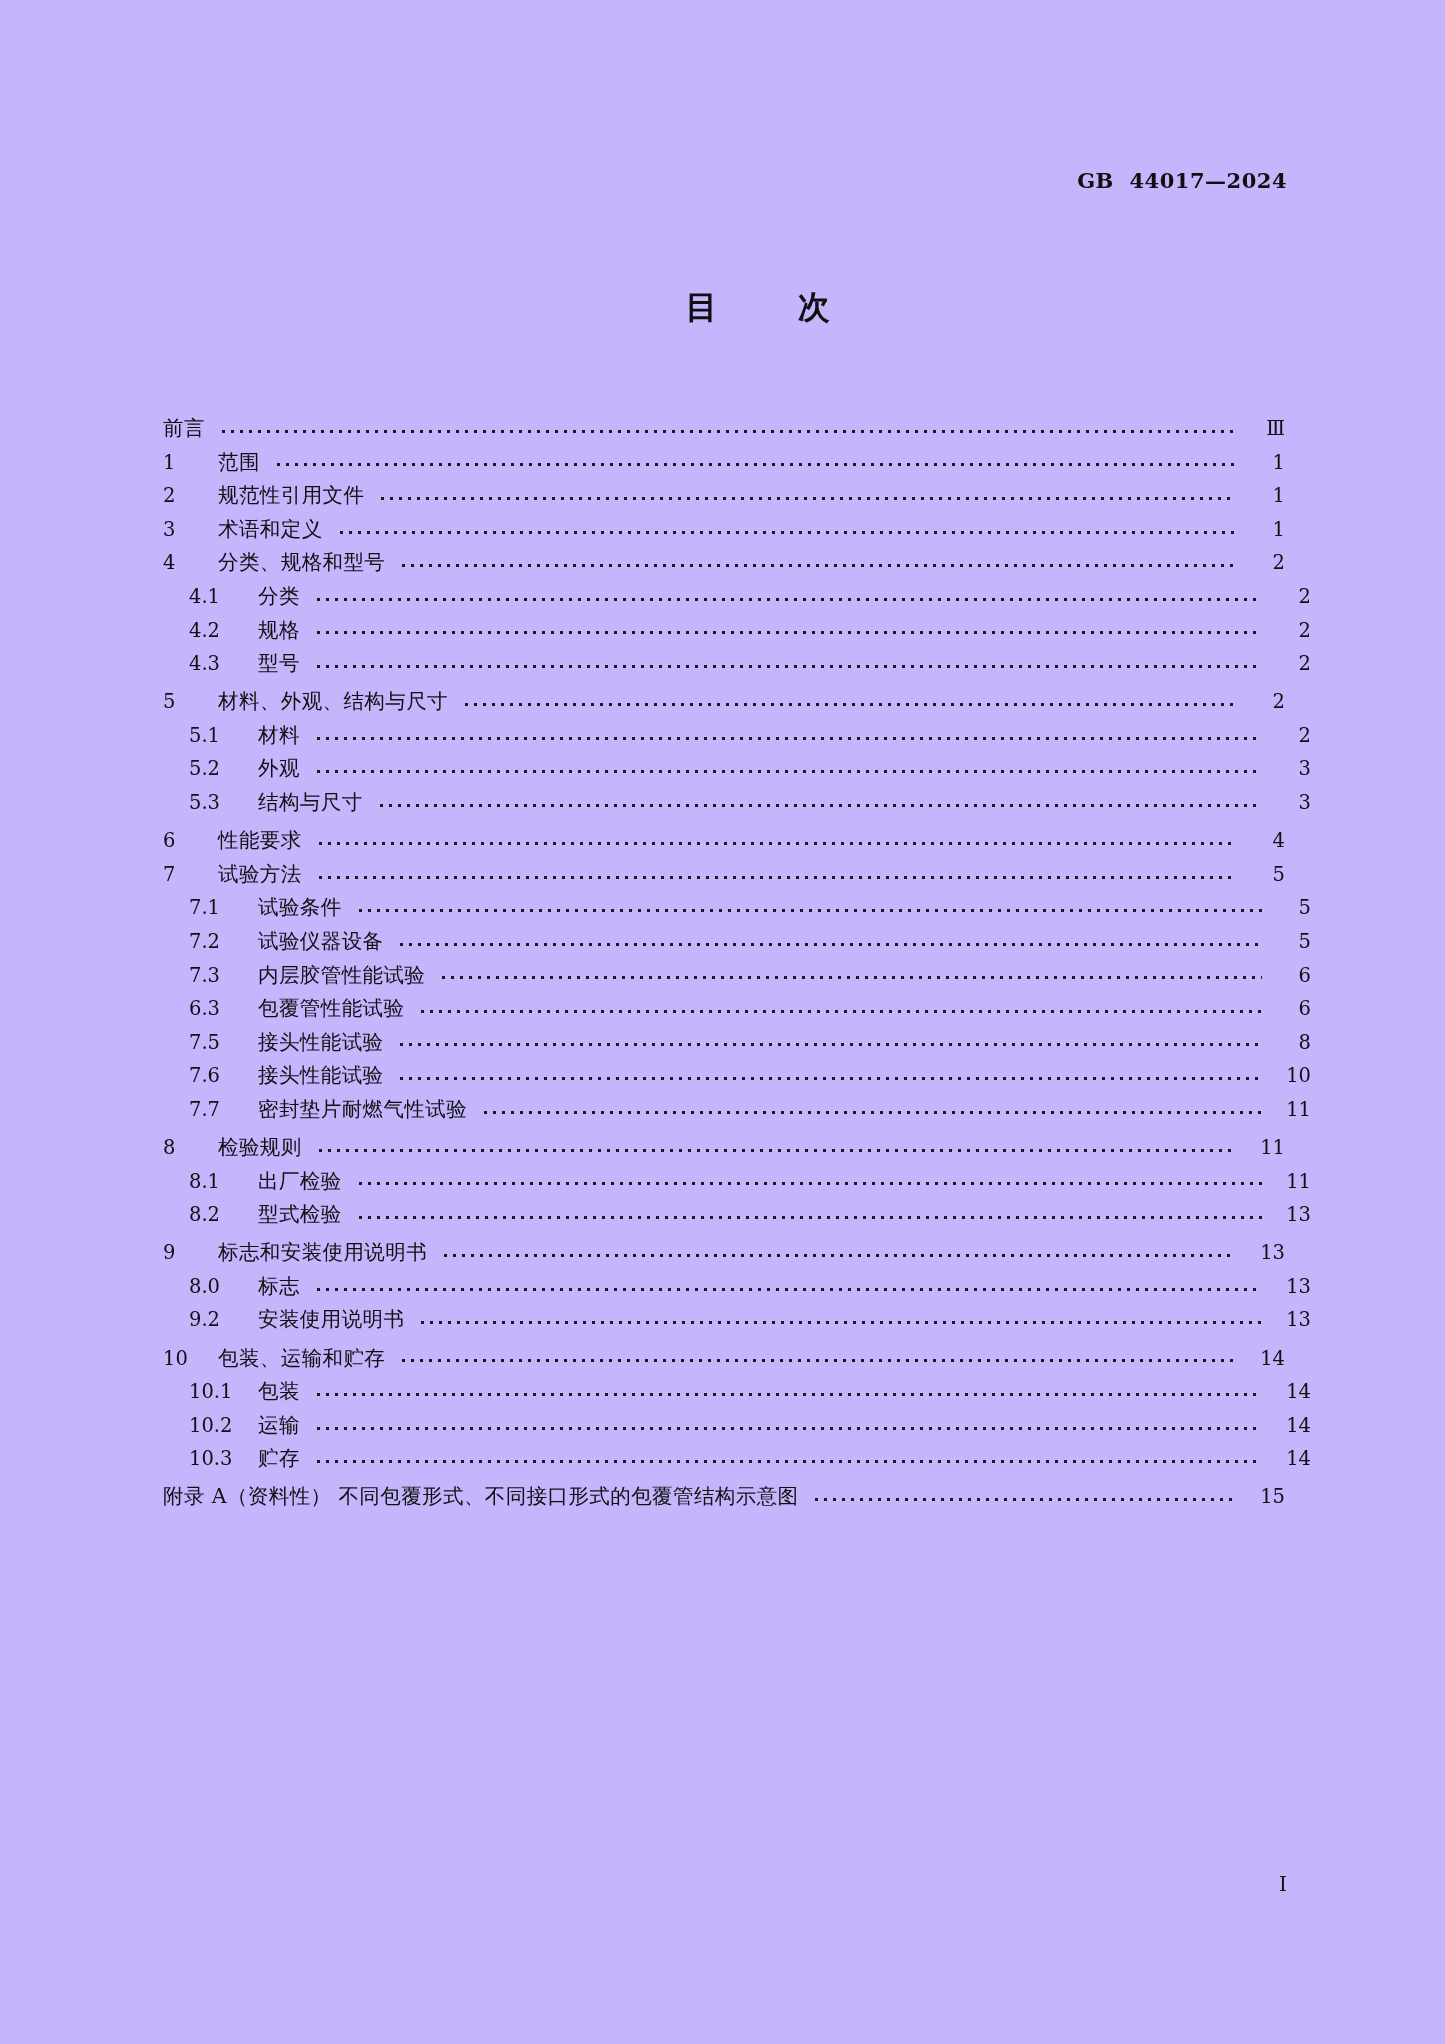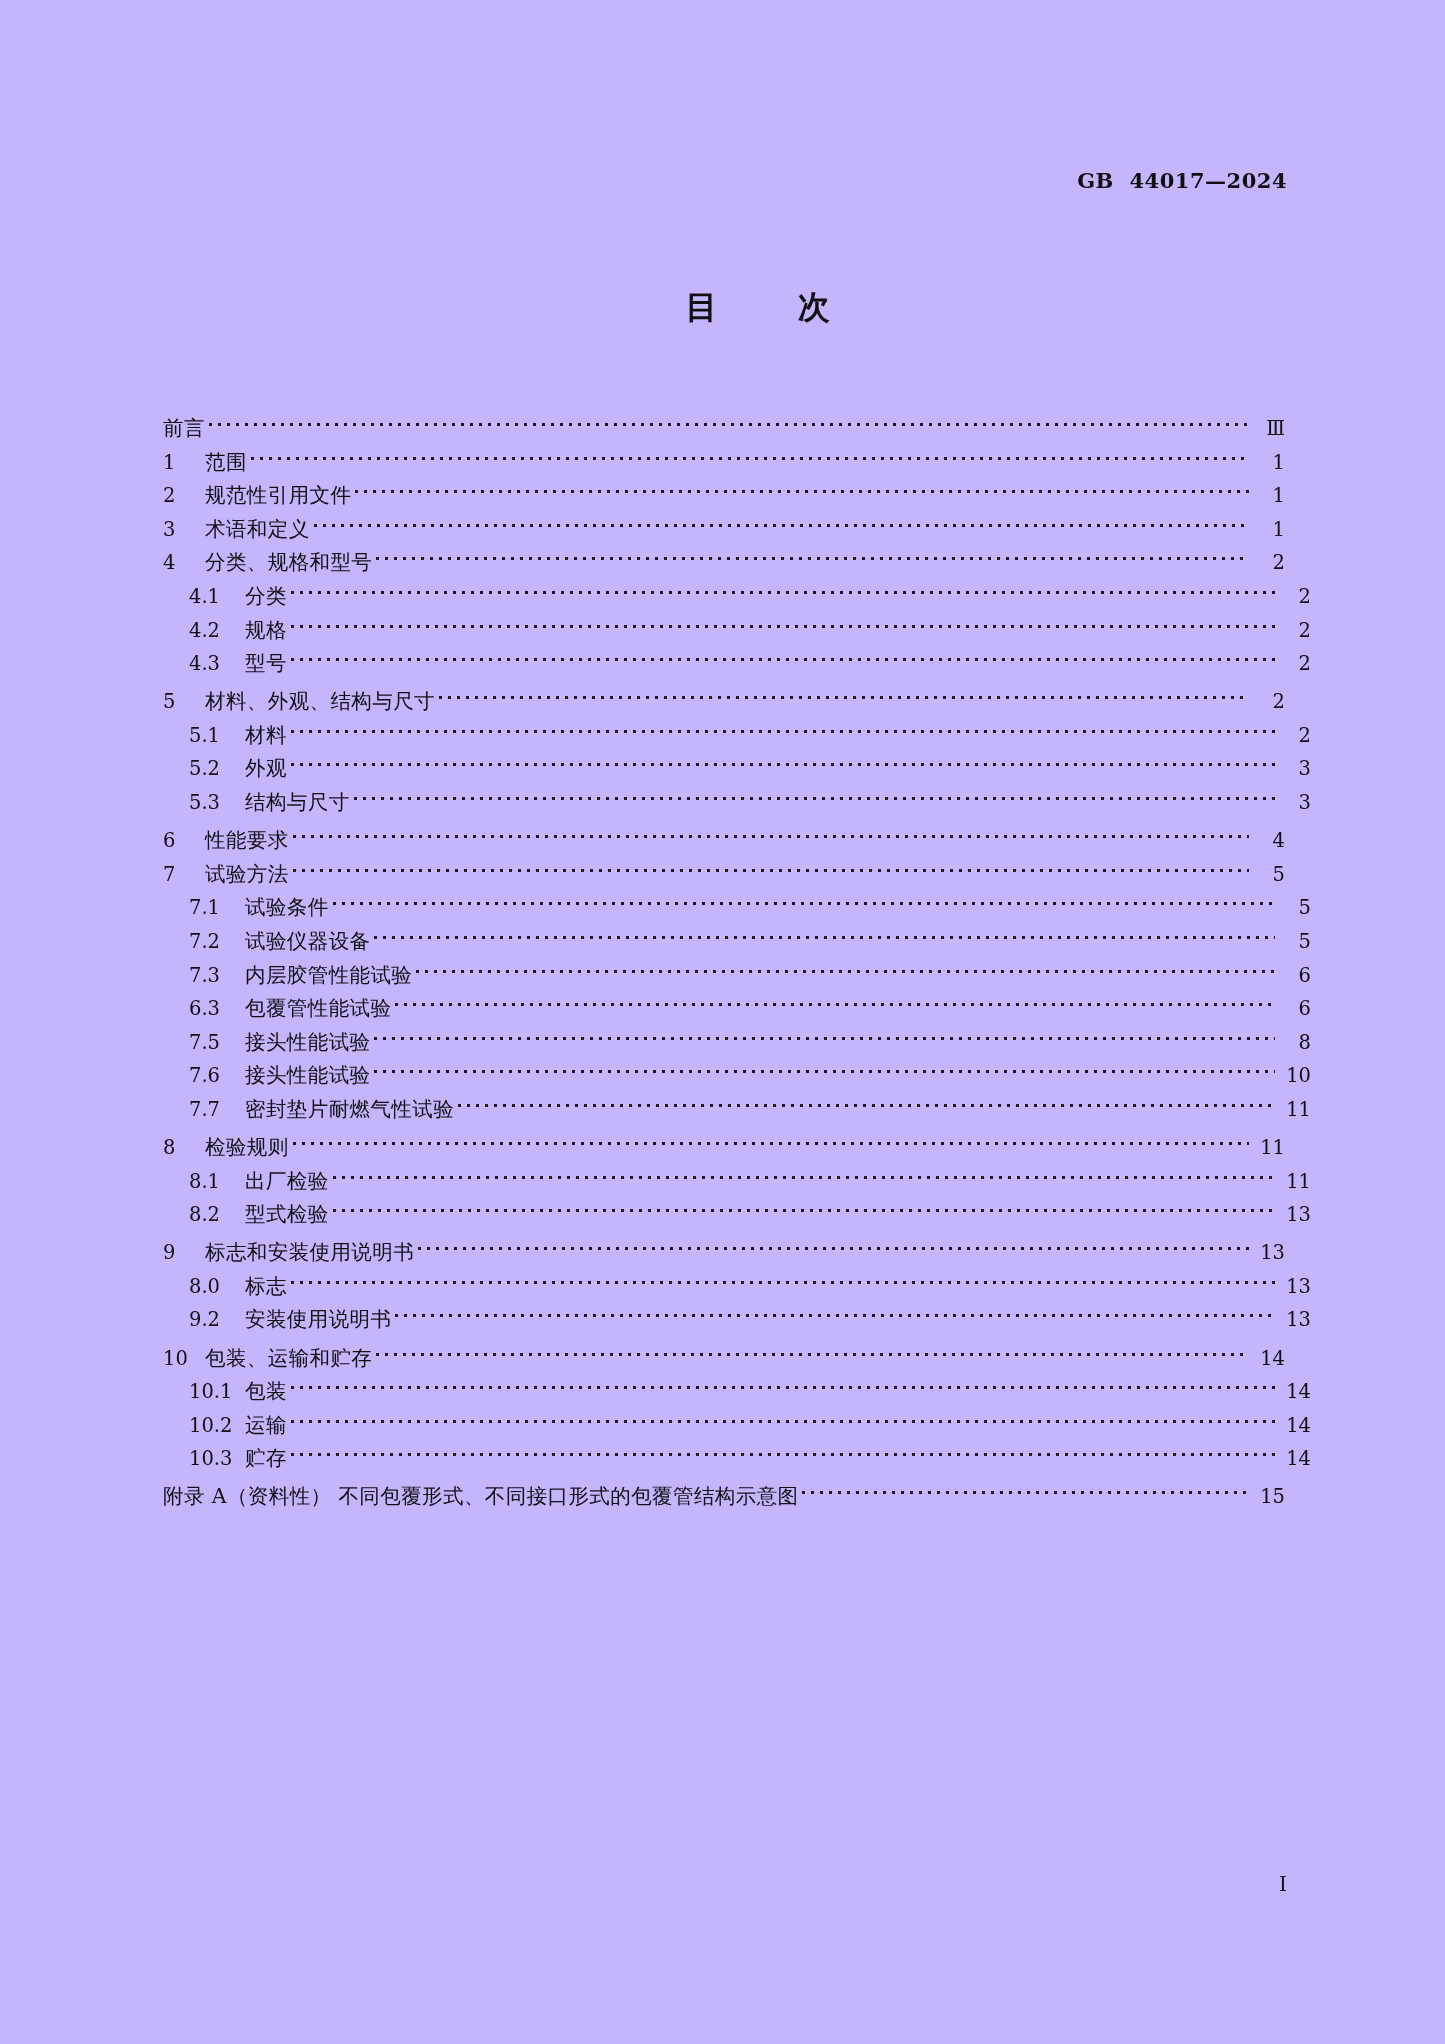--- a/index.html
+++ b/index.html
@@ -56,26 +56,27 @@
   
   .toc {
     position: absolute;
     top: 412px;
     left: 163px;
     width: 1122px;
   }
 
   .toc-row {
     display: flex;
-    align-items: flex-start;
+    align-items: center;
     width: 100%;
     height: 33.6px;
     font-size: 20.5px;
     line-height: 33.6px;
     white-space: nowrap;
+    gap: 13px;
   }
 
   .toc-row.gap-before { margin-top: 4.5px; }
 
   
   .toc-row.lvl1 { padding-left: 0px; }
   .toc-row.lvl2 { padding-left: 26px; }
   .toc-row.plain { padding-left: 0px; }
 
   .num {

